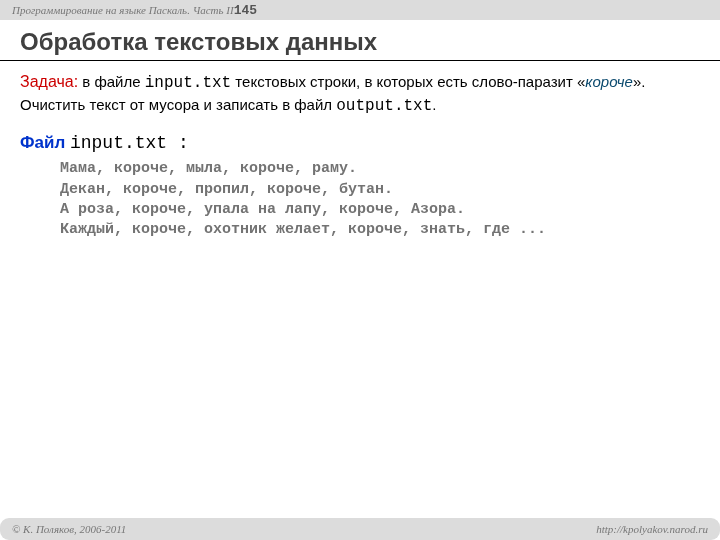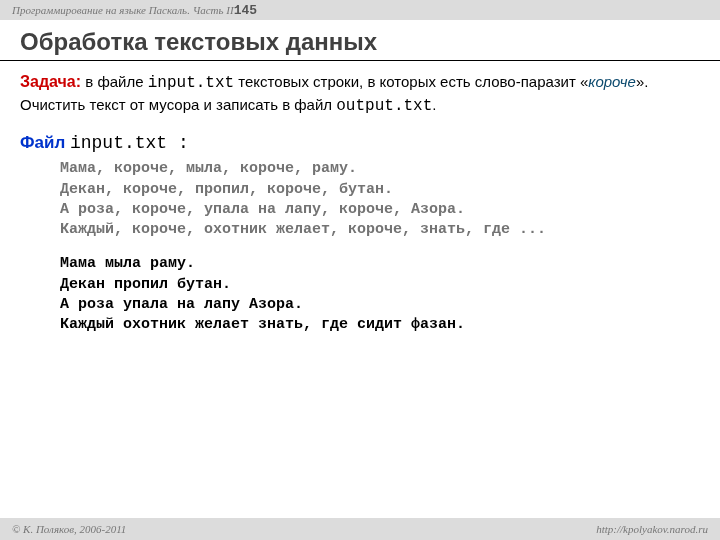--- a/index.html
+++ b/index.html
@@ -27,21 +27,21 @@
   .title {
     font-size: 24px;
     font-weight: bold;
     color: #404040;
     padding: 8px 20px 4px 20px;
     border-bottom: 1.5px solid #000;
     margin-bottom: 10px;
   }
   .content { padding: 0 20px; font-size: 15px; line-height: 1.35; }
   .task { margin-bottom: 14px; color: #000; }
-  .task-label { color: #cc0000; font-weight: bold; font-size: 16px; }
+  .task-label { color: #cc0000; font-weight: normal; font-size: 16px; }
   .mono { font-family: "Courier New", monospace; font-size: 16px; }
   .parasite { color: #0c4a6e; font-style: italic; }
   .file-label { color: #0033cc; font-weight: bold; font-size: 17px; margin-bottom: 4px; }
   .file-label .mono { color: #000; font-weight: normal; font-size: 18px; }
   .listing {
     font-family: "Courier New", monospace;
     font-size: 15px;
     font-weight: bold;
     color: #737373;
     padding-left: 40px;
@@ -56,20 +56,21 @@
     height: 22px;
     background: #dcdcdc;
     display: flex;
     align-items: center;
     justify-content: space-between;
     padding: 0 12px;
     font-size: 11px;
     color: #777;
     font-style: italic;
     font-family: "Times New Roman", serif;
+    border-radius: 9px;
   }
 </style>
 </head>
 <body>
 
 <div class="header-bar">
   <span>Программирование на языке Паскаль. Часть II</span>
   <span class="page-num">145</span>
 </div>
 
@@ -82,23 +83,19 @@
   </div>
 
   <div class="file-label">
     <span>Файл </span><span class="mono">input.txt</span><span class="mono"> :</span>
   </div>
   <div class="listing"><span>Мама, короче, мыла, короче, раму.</span>
 <span>Декан, короче, пропил, короче, бутан.</span>
 <span>А роза, короче, упала на лапу, короче, Азора.</span>
 <span>Каждый, короче, охотник желает, короче, знать, где ...</span></div>
 
-  <div class="listing black"><span>Мама мыла раму.</span>
-<span>Декан пропил бутан.</span>
-<span>А роза упала на лапу Азора.</span>
-<span>Каждый охотник желает знать, где сидит фазан.</span></div>
 
 </div>
 
 <div class="footer">
   <span>© К. Поляков, 2006-2011</span>
   <span>http://kpolyakov.narod.ru</span>
 </div>
 
 </body></html>

